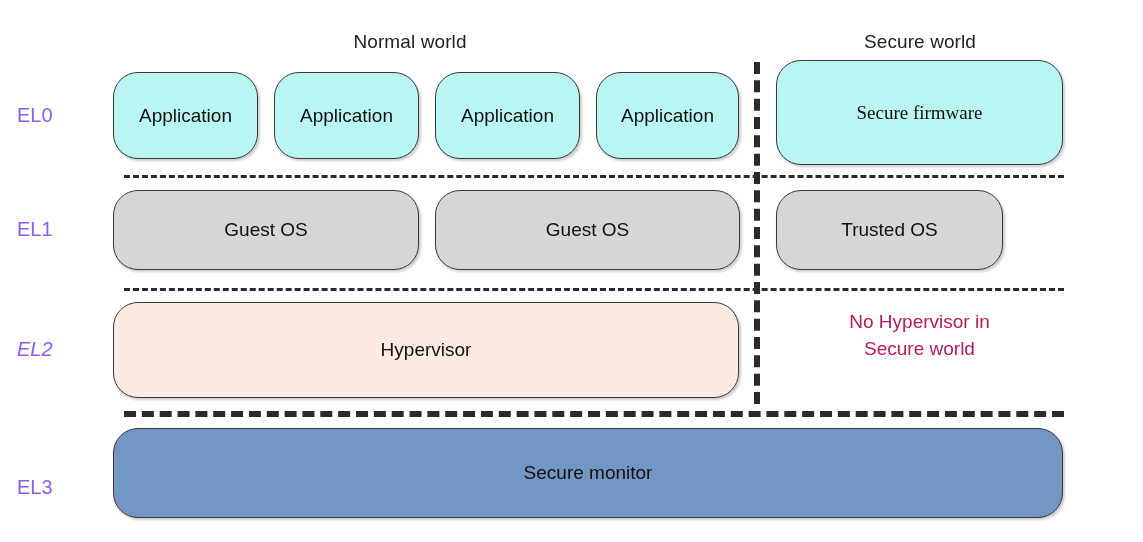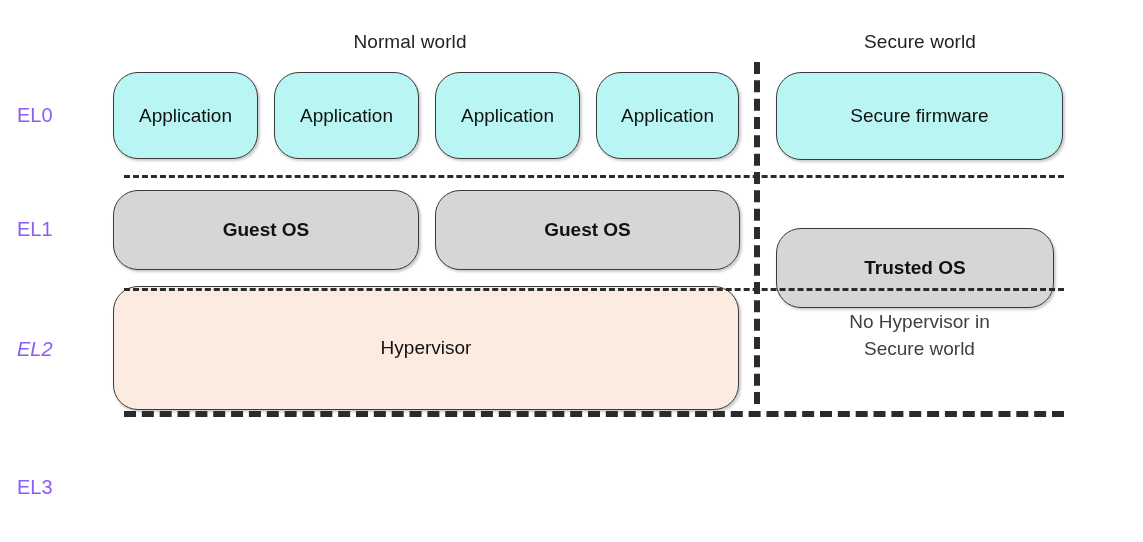--- a/index.html
+++ b/index.html
@@ -56,52 +56,52 @@
     display: flex;
     align-items: center;
     justify-content: center;
     font-size: 19px;
     color: #111111;
     white-space: nowrap;
     box-shadow: 1.5px 2px 2.5px rgba(0,0,0,0.20);
   }
   .node.app       { background: #b9f6f3; }
   .node.firmware  { background: #b9f6f3; }
-  .node.os        { background: #d6d6d6; font-weight: bold; }
+  .node.os        { background: #d6d6d6; }
   .node.hyper     { background: #fbebe0; }
   .node.monitor   { background: #7396c4; }
 
   
   #app-1 { left: 113px; top: 72px; width: 145px; height: 87px; }
   #app-2 { left: 274px; top: 72px; width: 145px; height: 87px; }
   #app-3 { left: 435px; top: 72px; width: 145px; height: 87px; }
   #app-4 { left: 596px; top: 72px; width: 143px; height: 87px; }
-  #secure-firmware { left: 776px; top: 72px; width: 287px; height: 88px; }
+  #secure-firmware { left: 776px; top: 60px; width: 287px; height: 105px; font-family: Liberation Serif, serif; }
 
   
   #guest-os-1 { left: 113px; top: 190px; width: 306px; height: 80px; }
   #guest-os-2 { left: 435px; top: 190px; width: 305px; height: 80px; }
-  #trusted-os { left: 776px; top: 190px; width: 278px; height: 80px; margin-top: 38px; }
+  #trusted-os { left: 776px; top: 190px; width: 227px; height: 80px; }
 
   
-  #hypervisor { left: 113px; top: 286px; width: 626px; height: 124px; }
+  #hypervisor { left: 113px; top: 302px; width: 626px; height: 96px; }
 
   
   #secure-monitor { left: 113px; top: 428px; width: 950px; height: 90px; }
 
   
   #no-hypervisor-note {
     position: absolute;
     left: 776px;
     top: 308px;
     width: 287px;
     text-align: center;
     font-size: 19px;
     line-height: 27px;
-    color: #404040;
+    color: #be185d;
   }
   #no-hypervisor-note span { display: block; }
 
   
   .hsep {
     position: absolute;
     height: 0;
     border-top: 3.2px dashed #2b2b2b;
   }
   #hsep-el0-el1 { left: 124px; top: 175px; width: 940px; }
@@ -154,20 +154,21 @@
   <div class="node os" id="guest-os-1">Guest OS</div>
   <div class="node os" id="guest-os-2">Guest OS</div>
   <div class="node os" id="trusted-os">Trusted OS</div>
 
   <div class="node hyper" id="hypervisor">Hypervisor</div>
   <div id="no-hypervisor-note">
     <span>No Hypervisor in</span>
     <span>Secure world</span>
   </div>
 
+  <div class="node monitor" id="secure-monitor">Secure monitor</div>
 
   <div class="hsep" id="hsep-el0-el1"></div>
   <div class="hsep" id="hsep-el1-el2"></div>
   <div class="hsep" id="hsep-el2-el3"></div>
 
   <div id="world-divider"></div>
 
 
 </div>
 

